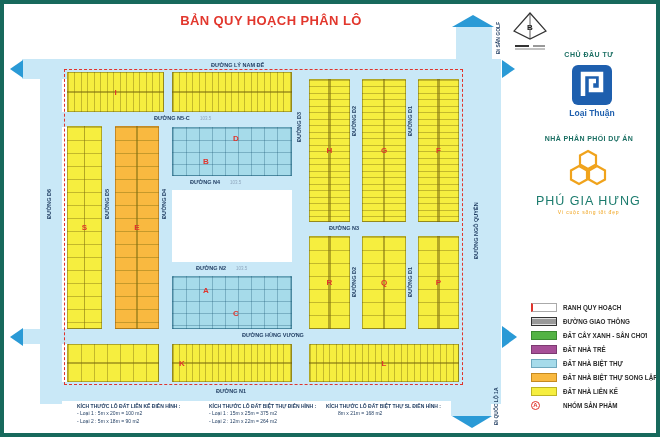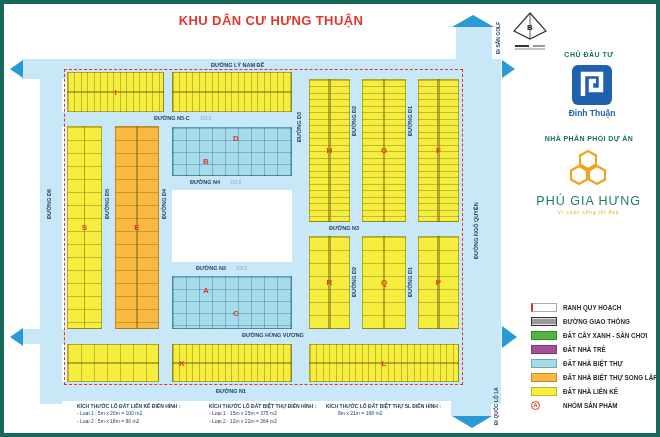--- a/index.html
+++ b/index.html
@@ -49,21 +49,21 @@
   .teal{color:#1b6f63;}
   .note-t{font-size:5px;font-weight:bold;color:#1d3a5f;white-space:nowrap;}
   .note-l{font-size:5px;color:#1d3a5f;white-space:nowrap;line-height:8px;}
 </style>
 </head>
 <body>
 
 <div id="app">
 
   <div class="abs title">
-    <div>KHU DÂN CƯ HƯNG THUẬN</div>
+    <div>BẢN QUY HOẠCH PHÂN LÔ</div>
   </div>
 
   <div class="road" style="left:18px;top:55px;width:479px;height:20px;"></div>
   <div class="road" style="left:36px;top:55px;width:22px;height:345px;"></div>
   <div class="road" style="left:455px;top:55px;width:42px;height:345px;"></div>
   <div class="road" style="left:36px;top:378px;width:461px;height:19px;"></div>
   <div class="road" style="left:58px;top:108px;width:235px;height:15px;"></div>
   <div class="road" style="left:167px;top:172px;width:126px;height:14px;"></div>
   <div class="road" style="left:167px;top:258px;width:126px;height:14px;"></div>
   <div class="road" style="left:293px;top:218px;width:164px;height:14px;"></div>
@@ -158,29 +158,29 @@
     <line x1="8" y1="36" x2="22" y2="36" stroke="#333" stroke-width="2"></line>
     <line x1="26" y1="36" x2="38" y2="36" stroke="#333" stroke-width="1"></line>
     <line x1="8" y1="39" x2="38" y2="39" stroke="#333" stroke-width="0.6"></line>
   </svg>
 
   <div class="abs teal" style="left:545px;top:47px;width:80px;text-align:center;font-size:7px;font-weight:bold;letter-spacing:.5px;">CHỦ ĐẦU TƯ</div>
   <svg class="abs" style="left:567px;top:60px;" width="42" height="42" viewBox="0 0 42 42">
     <rect x="1" y="1" width="40" height="40" rx="6" fill="#1e5fae"></rect>
     <path d="M12 32 V10 H30 V26 H20 V17 H25" fill="none" stroke="#ffffff" stroke-width="4.5"></path>
   </svg>
-  <div class="abs" style="left:560px;top:104px;width:56px;text-align:center;font-size:8.5px;font-weight:bold;color:#1e5fae;">Đinh Thuận</div>
+  <div class="abs" style="left:560px;top:104px;width:56px;text-align:center;font-size:8.5px;font-weight:bold;color:#1e5fae;">Loại Thuận</div>
 
   <div class="abs teal" style="left:530px;top:131px;width:110px;text-align:center;font-size:7px;font-weight:bold;letter-spacing:.4px;">NHÀ PHÂN PHỐI DỰ ÁN</div>
   <svg class="abs" style="left:561px;top:143px;" width="46" height="46" viewBox="0 0 46 46">
     <polygon points="23,4 31,8.5 31,17.5 23,22 15,17.5 15,8.5" fill="#fff" stroke="#f0a31c" stroke-width="2.2"></polygon>
     <polygon points="14,19 22,23.5 22,32.5 14,37 6,32.5 6,23.5" fill="#fff" stroke="#f0a31c" stroke-width="2.2"></polygon>
     <polygon points="32,19 40,23.5 40,32.5 32,37 24,32.5 24,23.5" fill="#fff" stroke="#f0a31c" stroke-width="2.2"></polygon>
   </svg>
-  <div class="abs" style="left:532px;top:190px;width:105px;text-align:right;font-size:12.5px;color:#1b7b6d;letter-spacing:1px;">PHÚ GIA HƯNG</div>
+  <div class="abs" style="left:532px;top:190px;width:105px;text-align:left;font-size:12.5px;color:#1b7b6d;letter-spacing:1px;">PHÚ GIA HƯNG</div>
   <div class="abs" style="left:532px;top:205px;width:105px;text-align:center;font-size:5px;color:#f0a31c;letter-spacing:.8px;">Vì cuộc sống tốt đẹp</div>
 
   <div class="lg-row" style="left:527px;top:297px;">
     <span class="lg-sw" style="background:#fff;border:1px solid #aaa;border-left:2px dashed #e0342c;"></span>
     <span class="lg-tx">RANH QUY HOẠCH</span>
     </div>
   <div class="lg-row" style="left:527px;top:311px;">
     <span class="lg-sw" style="border:1px solid #333;background:linear-gradient(to bottom,#e0e0e0 20%,#9a9a9a 20%,#9a9a9a 80%,#e0e0e0 80%);"></span>
     <span class="lg-tx">ĐƯỜNG GIAO THÔNG</span>
     </div>

